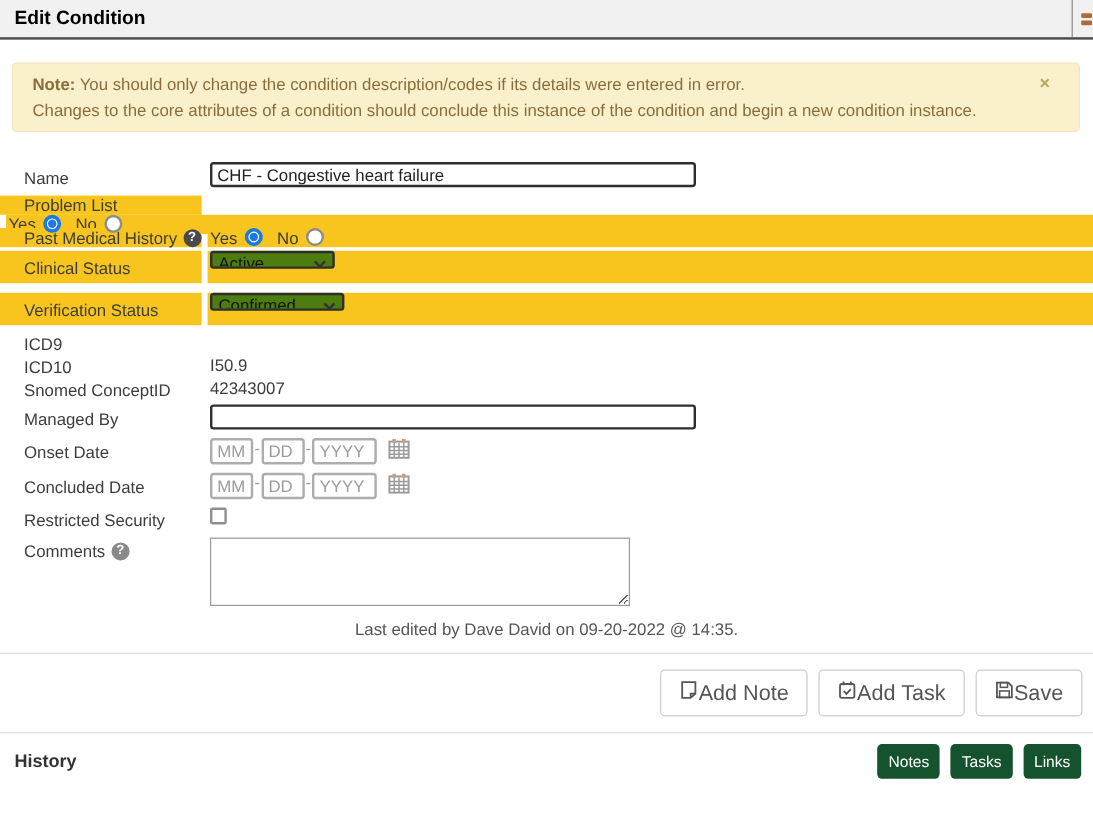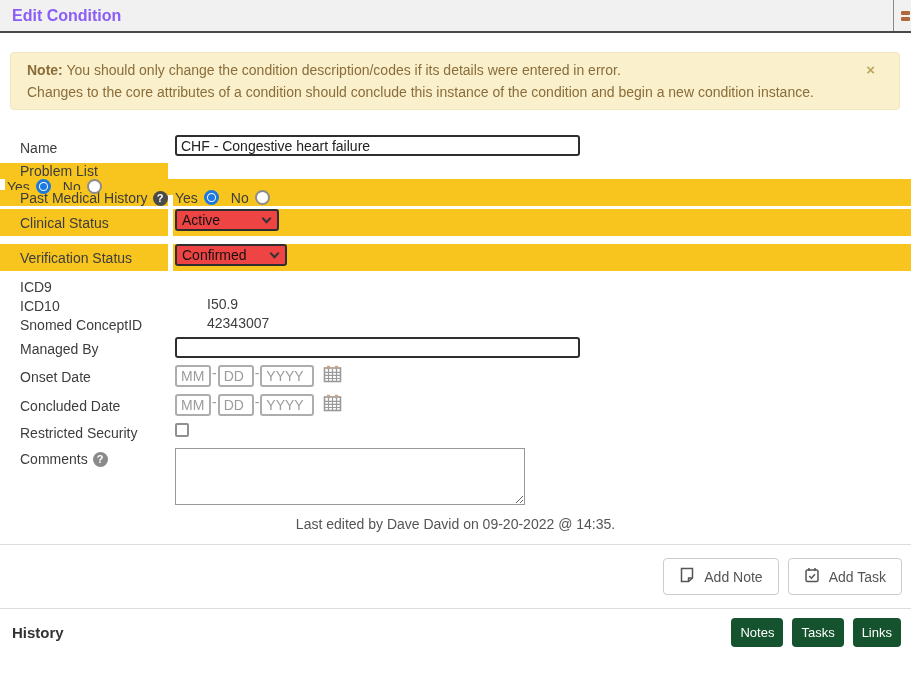--- a/index.html
+++ b/index.html
@@ -1,59 +1,59 @@
 <!DOCTYPE html>
 <html><head>
 <meta charset="utf-8">
 <style>
   * { margin:0; padding:0; box-sizing:border-box; }
   body { background:#fff; font-family:"Liberation Sans", sans-serif; }
   .app { position:relative; width:911px; height:685px; background:#fff; overflow:hidden; }
 
   
   .hdr { position:relative; height:33px; background:#f1f1f1; border-bottom:2px solid #4a4a4a; display:flex; align-items:center; padding-left:12px; }
-  .hdr-title { font-size:16px; font-weight:bold; color:#8b5cf6; }
+  .hdr-title { font-size:16px; font-weight:bold; color:#000000; }
   .hdr-right { position:absolute; right:0; top:0; height:31px; width:18px; border-left:1px solid #8a8a8a; display:flex; flex-direction:column; justify-content:center; align-items:flex-end; gap:2px; padding-right:1px; }
   .hdr-right .bar { width:9px; height:4px; background:#b06a3a; border-radius:1px; }
 
   
   .banner { position:relative; margin:19px 11px 0 10px; background:#faf0cc; border:1px solid #f3e6bd; border-radius:4px; padding:6px 40px 6px 16px; color:#8a6d3b; font-size:14px; line-height:22px; }
   .banner b { font-weight:bold; }
   .banner-close { position:absolute; top:10px; right:24px; color:#bca75f; font-size:15px; font-weight:bold; cursor:default; line-height:14px; }
 
   
   .form { margin-top:25px; }
   .row { display:flex; align-items:center; font-size:14px; color:#3d3d3d; }
   .lbl { width:168px; flex:none; padding-left:20px; display:flex; align-items:center; gap:5px; align-self:stretch; }
   .val { flex:1; margin-left:5px; padding-left:2px; display:flex; align-self:stretch; }
   .row.hl .lbl, .row.hl .val { background:#f7c51d; }
   .r-name { height:26px; margin-bottom:2px; }
   .r-pl   { height:24px; margin-bottom:3px;flex-direction:column; }
   .r-pmh  { height:16px; margin-bottom:3px; }
   .r-cs   { height:27px; margin-bottom:8px; }
   .r-vs   { height:27px; margin-bottom:6px; }
-  .r-code { height:19px;gap:32px; }
+  .r-code { height:19px; }
   .r-mb   { height:24px; margin:3px 0 4px 0; }
   .r-date { height:24px; margin-bottom:5px; }
   .r-sec  { height:20px; margin-bottom:5px; }
   .r-com  { height:60px; align-items:flex-end; }
   .r-com .lbl { align-self:flex-start; padding-top:3px; }
   .r-com .val { align-items:flex-start; }
 
   .txt-input { width:405px; height:21px; border:2px solid #2e2e2e; border-radius:3px; font-family:"Liberation Sans",sans-serif; font-size:14px; padding:0 4px; color:#222; background:#fff; }
 
   
   .radio { display:inline-block; width:15px; height:15px; border-radius:50%; background:#fff; border:2px solid #8c8c8c; margin:0 12px 0 6px; position:relative; }
   .radio.sel { border:3px solid #1b79e0; }
   .radio.sel::after { content:""; position:absolute; left:1px; top:1px; width:7px; height:7px; border-radius:50%; background:#1b79e0; }
   .checkbox { display:inline-block; width:14px; height:14px; border:2px solid #8f8f8f; border-radius:2px; background:#fff; }
 
   
   .sel-wrap { position:relative; display:inline-block; }
-  .sel-wrap select { appearance:none; -webkit-appearance:none; border:2px solid #2e2e2e; border-radius:3px; background:#ef4444; height:22px; font-family:"Liberation Sans",sans-serif; font-size:14px; color:#111; padding:0 22px 0 5px; }
+  .sel-wrap select { appearance:none; -webkit-appearance:none; border:2px solid #2e2e2e; border-radius:3px; background:#4d7c0f; height:15px; font-family:"Liberation Sans",sans-serif; font-size:14px; color:#111; padding:0 22px 0 5px; }
   .sel-cs select { width:104px; }
   .sel-vs select { width:112px; }
   .chev { position:absolute; right:9px; top:6px; width:7px; height:7px; border-right:2px solid #333; border-bottom:2px solid #333; transform:rotate(45deg); pointer-events:none; }
 
   
   .d-in { height:22px; border:2px solid #adadad; border-radius:3px; font-family:"Liberation Sans",sans-serif; font-size:14px; color:#555; padding:0 4px; }
   .d-in::placeholder { color:#9b9b9b; }
   .d-mm, .d-dd { width:36px; }
   .d-yy { width:54px; }
   .d-sep { color:#9b9b9b; margin:0 1px; }
@@ -62,21 +62,21 @@
   .help { display:inline-flex; width:15px; height:15px; border-radius:50%; background:#4a4a4a; color:#fff; font-size:11px; font-weight:bold; align-items:center; justify-content:center; flex:none; }
   .help.gray { background:#8a8a8a; }
 
   textarea.comments { width:350px; height:57px; border:1px solid #999; font-family:"Liberation Sans",sans-serif; font-size:14px; padding:3px; resize:both; color:#222; }
 
   .last-edited { text-align:center; color:#555; font-size:14px; margin-top:8px; }
 
   .divider { border-top:1px solid #ddd; margin-top:12px; }
 
   .actions { display:flex; justify-content:flex-end; gap:9px; padding:13px 9px 13px 0; }
-  .btn { display:flex; align-items:center; gap:9px; background:#fff; border:1px solid #ccc; border-radius:4px; padding:8px 15px; font-size:14px; color:#555; cursor:pointer; font-family:"Liberation Sans",sans-serif; }
+  .btn { display:flex; align-items:center; background:#fff; border:1px solid #ccc; border-radius:4px; padding:8px 15px; font-size:18px; color:#555; cursor:pointer; font-family:"Liberation Sans",sans-serif; }
 
   .history { display:flex; justify-content:space-between; align-items:center; padding:9px 10px 0 12px; }
   .history-title { font-size:15px; font-weight:bold; color:#333; }
   .history-btns { display:flex; gap:9px; }
   .btn-dark { background:#14532d; color:#fff; border:none; border-radius:4px; padding:7px 9px; font-size:13px; cursor:pointer; font-family:"Liberation Sans",sans-serif; }
 </style>
 </head>
 <body>
 
 <div class="app">
@@ -247,20 +247,30 @@
       <span>
         <svg width="16" height="16" viewBox="0 0 16 16">
           <rect x="2" y="3" width="12" height="11.5" rx="1.5" fill="none" stroke="#555" stroke-width="1.5"></rect>
           <line x1="5" y1="1" x2="5" y2="4" stroke="#555" stroke-width="1.5"></line>
           <line x1="11" y1="1" x2="11" y2="4" stroke="#555" stroke-width="1.5"></line>
           <path d="M5.2 9 l2.2 2.2 l3.6 -4" fill="none" stroke="#555" stroke-width="1.5"></path>
         </svg>
       </span>
       <span>Add Task</span>
     </button>
+    <button class="btn">
+      <span>
+        <svg width="16" height="16" viewBox="0 0 16 16">
+          <path d="M1.8 1.8 h9.4 l3 3 v9.4 h-12.4 z" fill="none" stroke="#555" stroke-width="1.5"></path>
+          <rect x="4.6" y="1.8" width="6" height="4" fill="none" stroke="#555" stroke-width="1.3"></rect>
+          <rect x="4" y="8.8" width="8" height="5.4" fill="none" stroke="#555" stroke-width="1.3"></rect>
+        </svg>
+      </span>
+      <span>Save</span>
+    </button>
   </div>
 
   <div class="divider" style="margin-top:0;"></div>
 
   <div class="history">
     <span class="history-title">History</span>
     <span class="history-btns">
       <button class="btn-dark">Notes</button>
       <button class="btn-dark">Tasks</button>
       <button class="btn-dark">Links</button>

